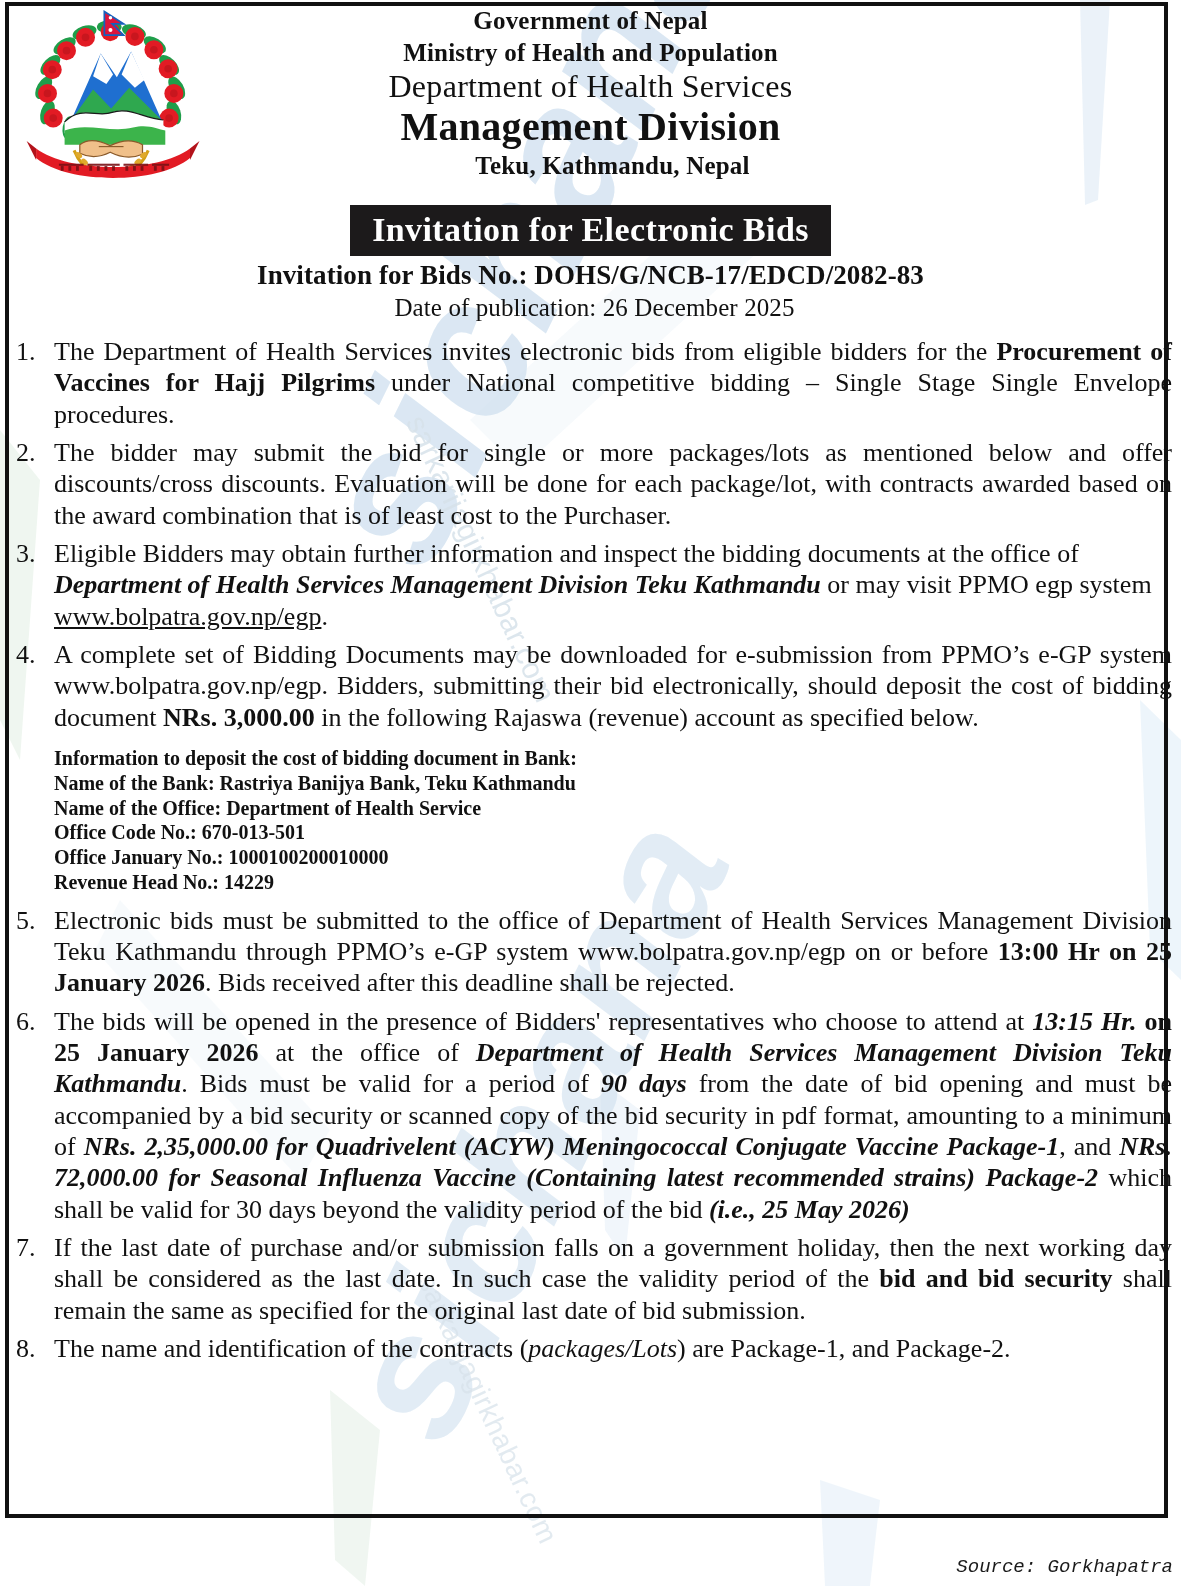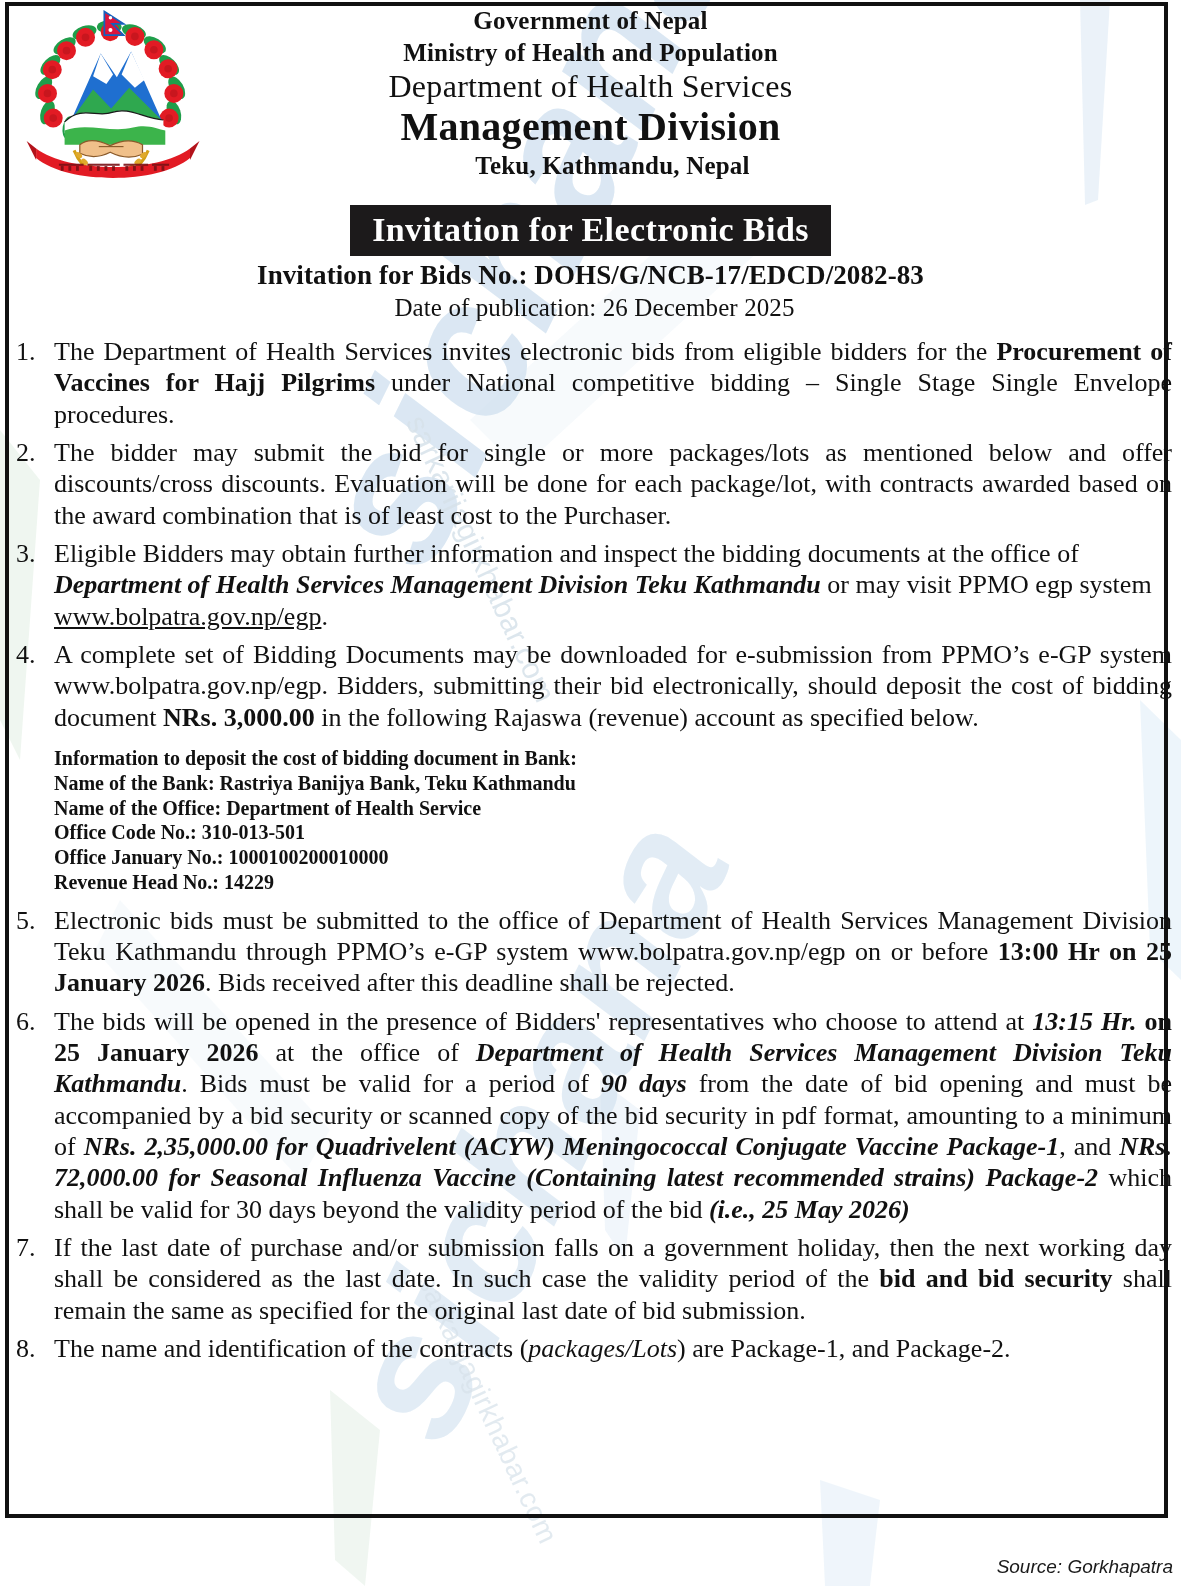--- a/index.html
+++ b/index.html
@@ -203,21 +203,21 @@
     font-size: 20px;
     line-height: 1.24;
   }
   .bank-block div { white-space: nowrap; }
 
   
   #source-credit {
     position: absolute;
     right: 8px;
     top: 1556px;
-    font-family: Liberation Sans, sans-serif;
+    font-family: Liberation Mono, monospace;
     font-style: italic;
     font-size: 19px;
     color: #1a1a1a;
     z-index: 4;
   }
 </style>
 </head>
 <body>
 
 <div id="watermark-layer">
@@ -386,21 +386,21 @@
       <div class="clause-body nojust"><span>Eligible Bidders may obtain further information and inspect the bidding documents at the office of </span><span class="bi">Department of Health Services Management Division Teku Kathmandu</span><span> or may visit PPMO egp system </span><span class="u">www.bolpatra.gov.np/egp</span><span>.</span></div>
     </div>
 
     <div class="clause">
       <div class="clause-num">4.</div>
       <div class="clause-body"><span>A complete set of Bidding Documents may be downloaded for e-submission from PPMO’s e-GP system www.bolpatra.gov.np/egp. Bidders, submitting their bid electronically, should deposit the cost of bidding document </span><b>NRs. 3,000.00</b><span> in the following Rajaswa (revenue) account as specified below.</span>
         <div class="bank-block">
           <div>Information to deposit the cost of bidding document in Bank:</div>
           <div>Name of the Bank: Rastriya Banijya Bank, Teku Kathmandu</div>
           <div>Name of the Office: Department of Health Service</div>
-          <div>Office Code No.: 310-013-501</div>
+          <div>Office Code No.: 670-013-501</div>
           <div>Office January No.: 1000100200010000</div>
           <div>Revenue Head No.: 14229</div>
         </div>
       </div>
     </div>
 
     <div class="clause" style="margin-top:10px;">
       <div class="clause-num">5.</div>
       <div class="clause-body"><span>Electronic bids must be submitted to the office of Department of Health Services Management Division Teku Kathmandu through PPMO’s e-GP system www.bolpatra.gov.np/egp on or before </span><b>13:00 Hr on 25 January 2026</b><span>. Bids received after this deadline shall be rejected.</span></div>
     </div>

